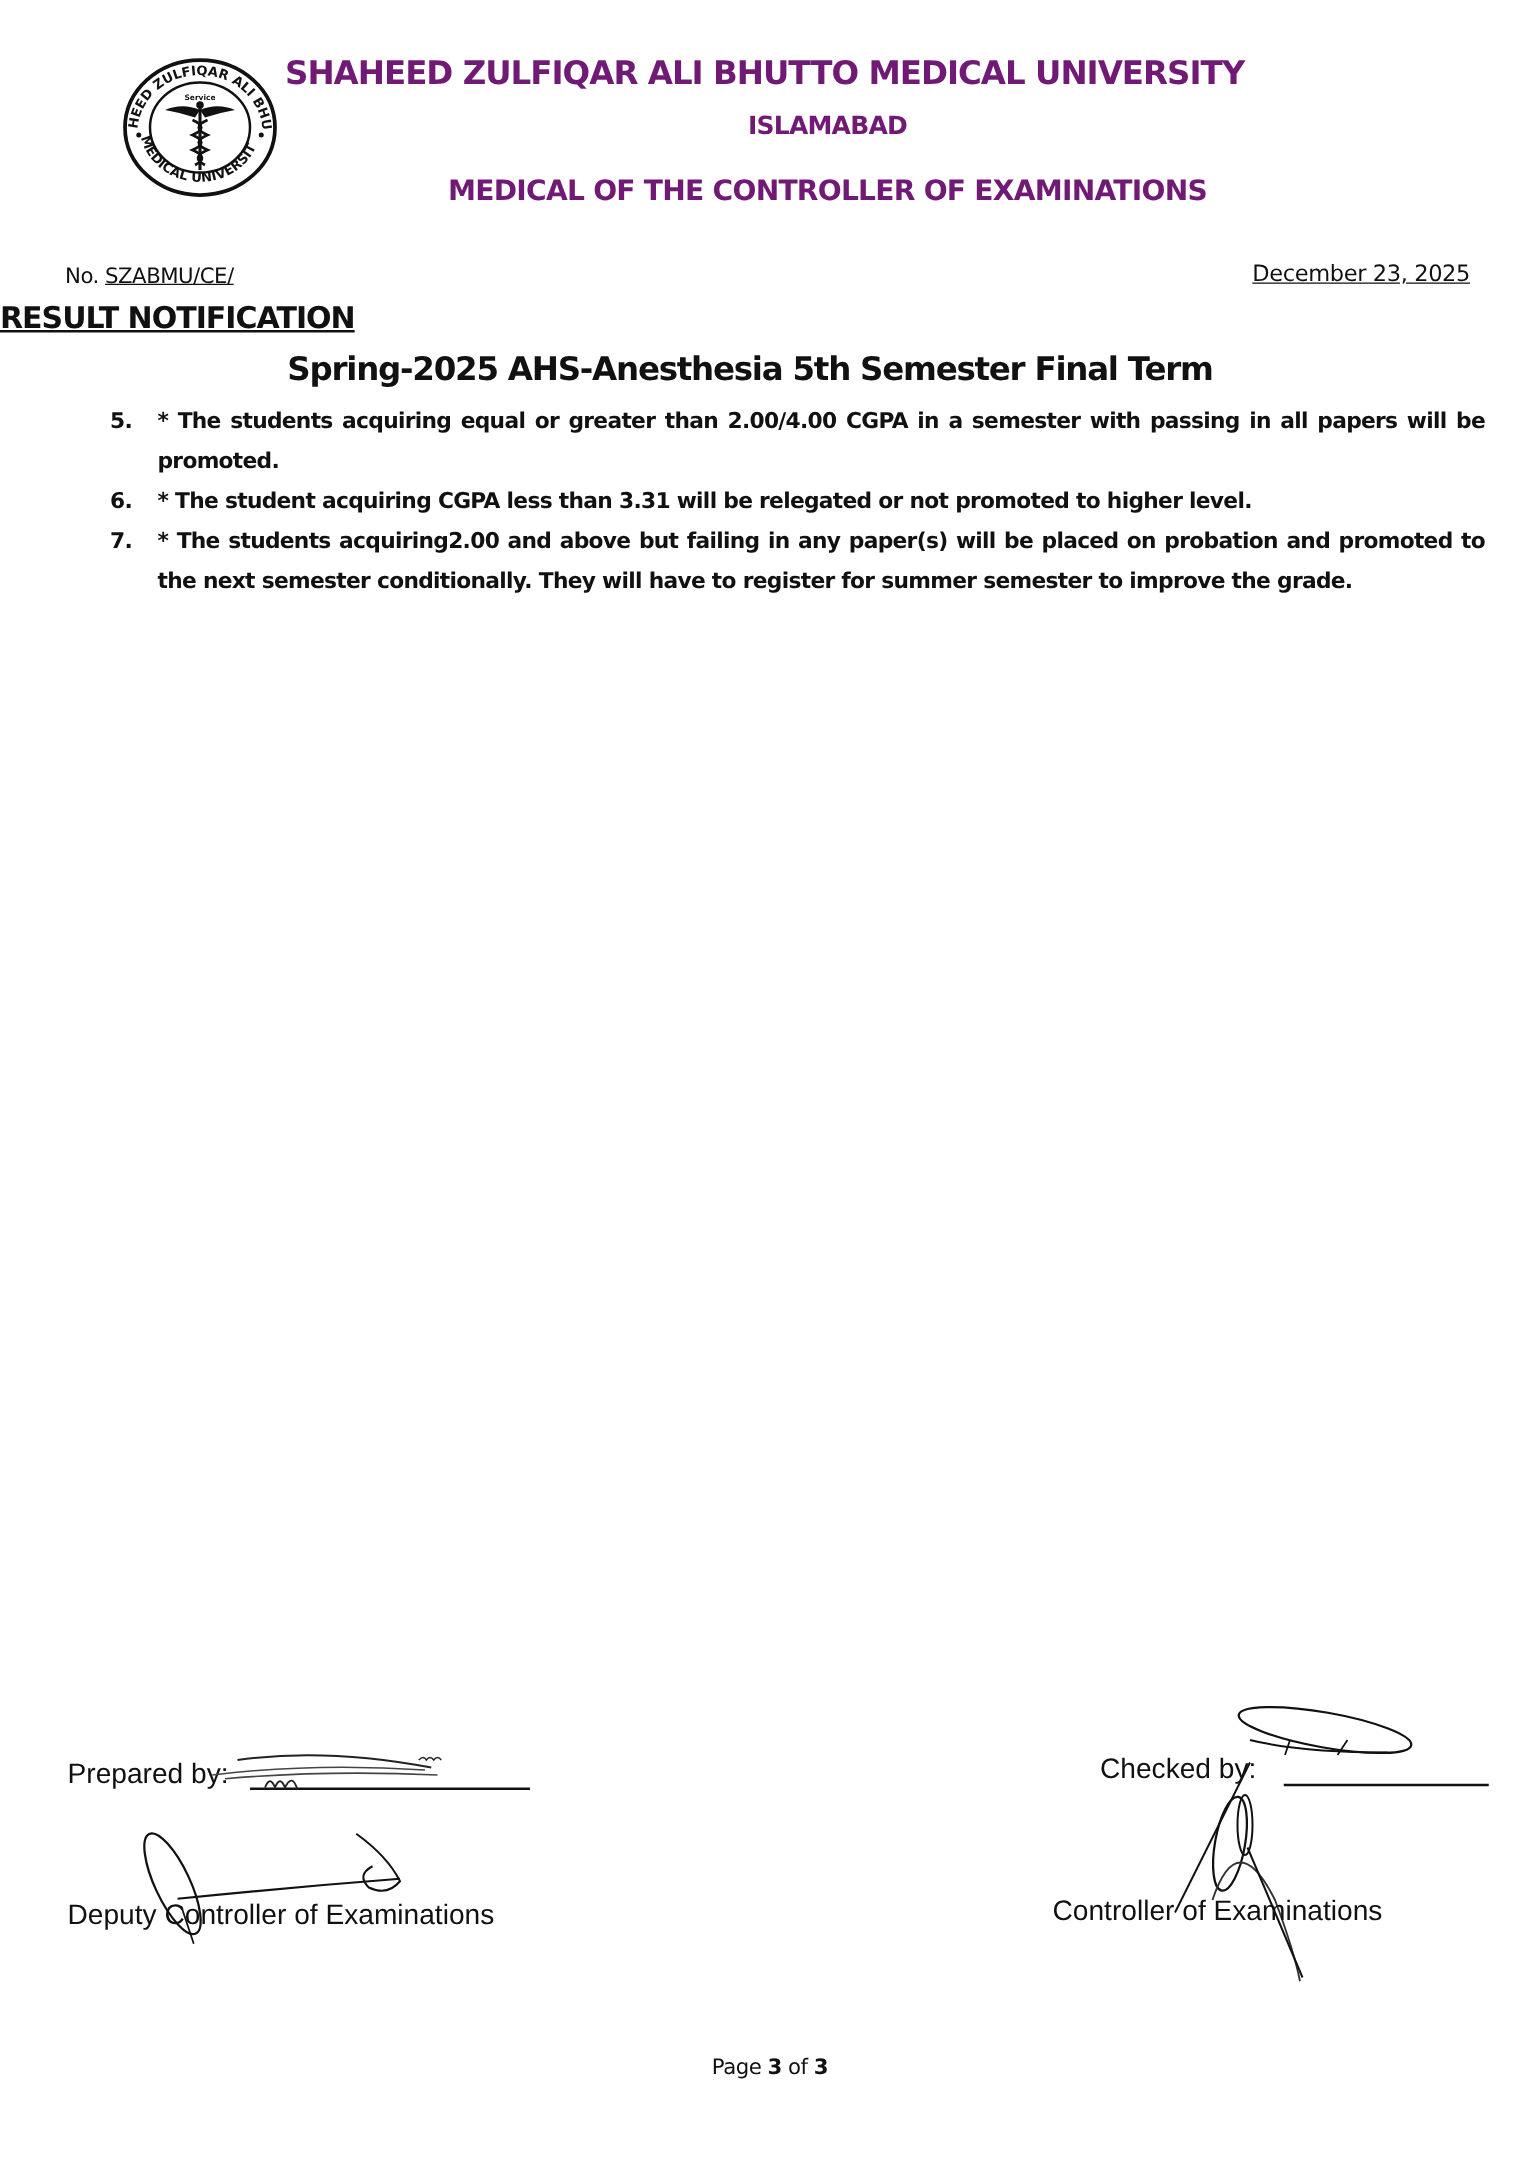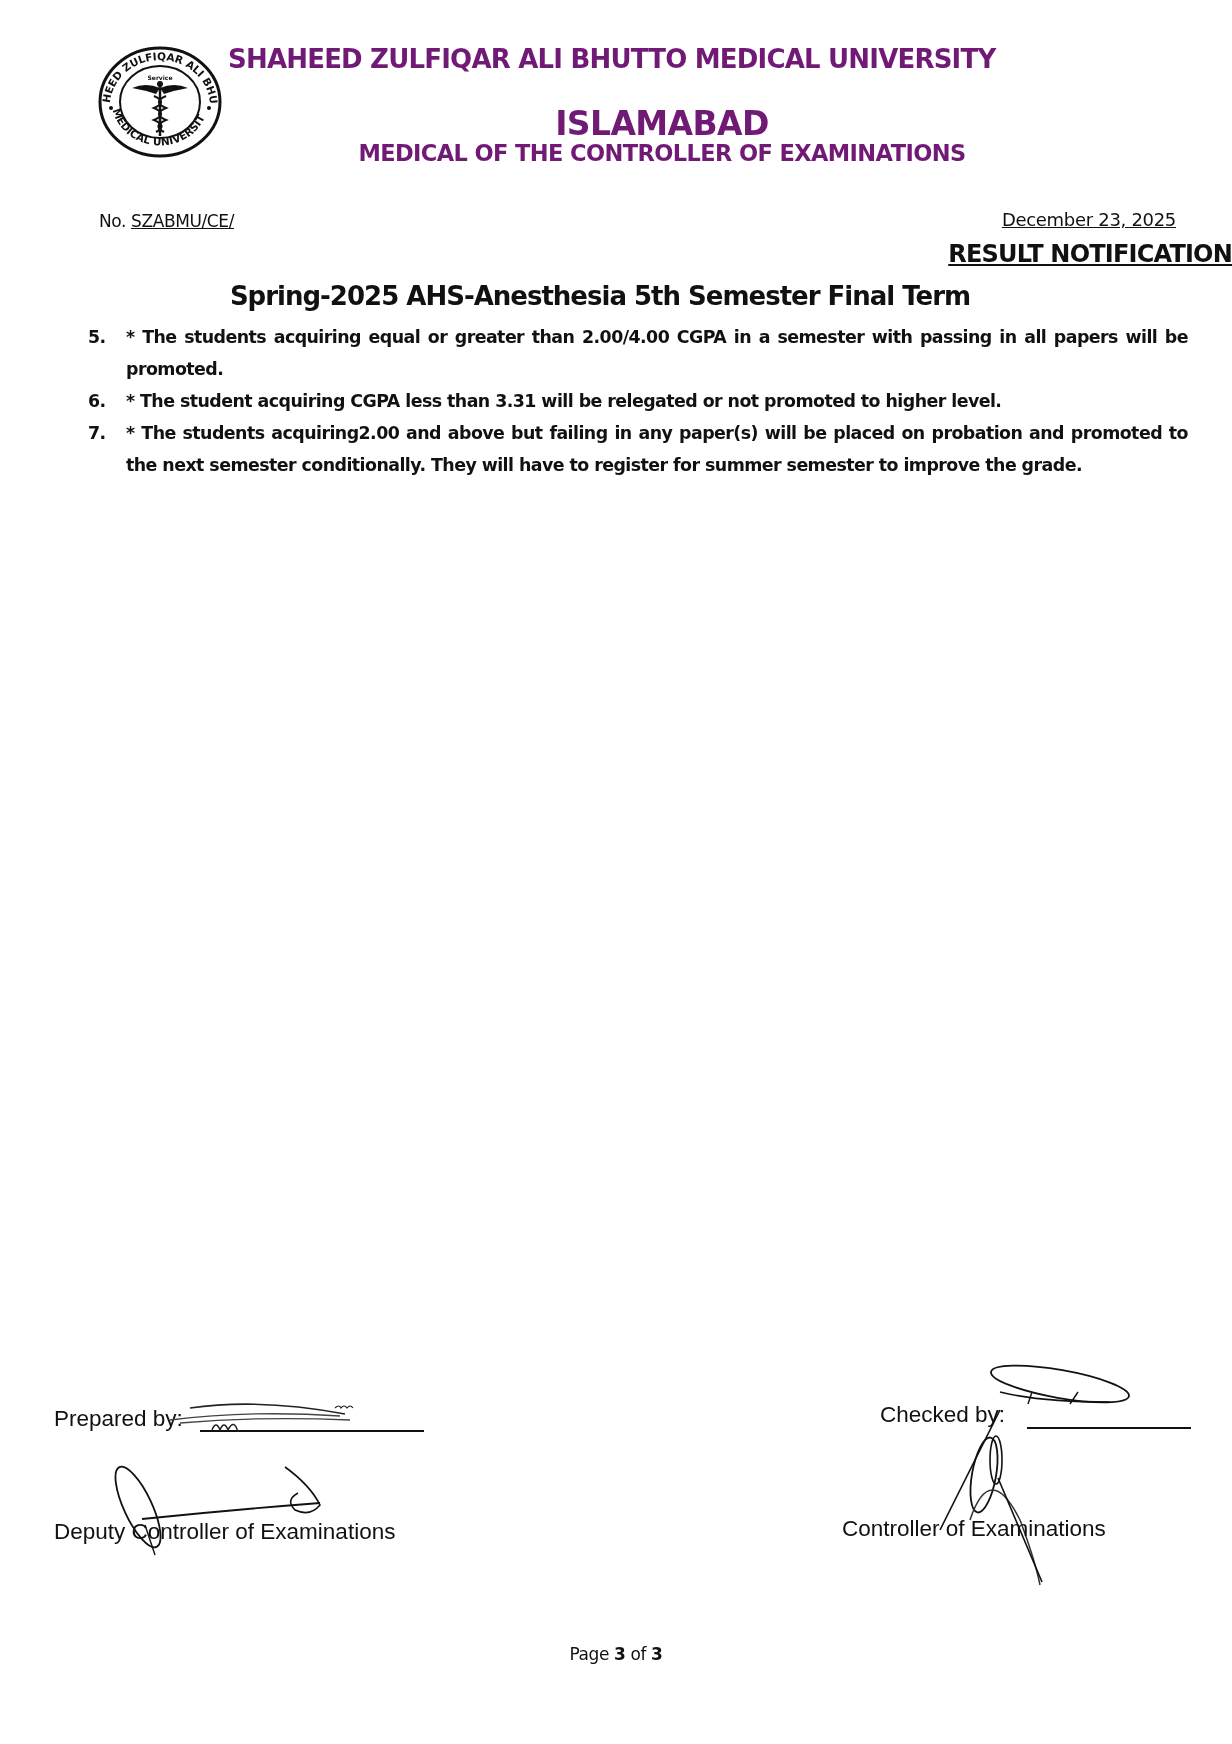--- a/index.html
+++ b/index.html
@@ -7,31 +7,31 @@
       width: 1232px; height: 1744px; position: relative; overflow: hidden;
       font-family: "Liberation Sans", sans-serif; color: #111111;
     }
     .abs { position: absolute; }
     .logo { left: 94px; top: 44px; width: 132px; height: 116px; }
     .hdr {
       left: 0; width: 1232px; text-align: center;
       font-family: "DejaVu Sans", sans-serif; font-weight: bold; color: #701a75;
     }
     .uni-name { top: 44px; left: 228px; width: 860px; text-align: left; font-size: 26px; letter-spacing: -0.8px; }
-    .city { top: 104px; left: 232px; width: 860px; font-size: 33px; letter-spacing: -0.6px; }
+    .city { top: 88px; left: 232px; width: 860px; font-size: 20px; letter-spacing: -0.6px; }
     .office { top: 140px; left: 232px; width: 860px; font-size: 22.5px; letter-spacing: -0.6px; }
     .ref {
-      left: 52px; top: 211px; font-family: "DejaVu Sans", sans-serif; font-size: 17px; letter-spacing: -0.4px; margin-left: 47px;
+      left: 52px; top: 211px; font-family: "DejaVu Sans", sans-serif; font-size: 17px; letter-spacing: -0.4px;
     }
     .ref .u { text-decoration: underline; }
     .date {
       right: 56px; top: 209px; font-family: "DejaVu Sans", sans-serif; font-size: 18px; text-decoration: underline; letter-spacing: -0.3px;
     }
     .title {
-      left: 0; width: 1232px; top: 240px; text-align: right;
+      left: 0; width: 1232px; top: 240px; text-align: left;
       font-family: "DejaVu Sans", sans-serif; font-weight: bold; font-size: 24px;
       text-decoration: underline; letter-spacing: -0.8px;
     }
     .subtitle {
       left: 0; width: 1200px; top: 281px; text-align: center;
       font-family: "DejaVu Sans", sans-serif; font-weight: bold; font-size: 26px; letter-spacing: -1px;
     }
     .notes { left: 88px; top: 321px; width: 1100px; }
     .note { display: flex; font-family: "DejaVu Sans", sans-serif; font-weight: bold; font-size: 17.4px; line-height: 32px; letter-spacing: -0.55px; }
     .note .num { width: 38px; flex: none; }

